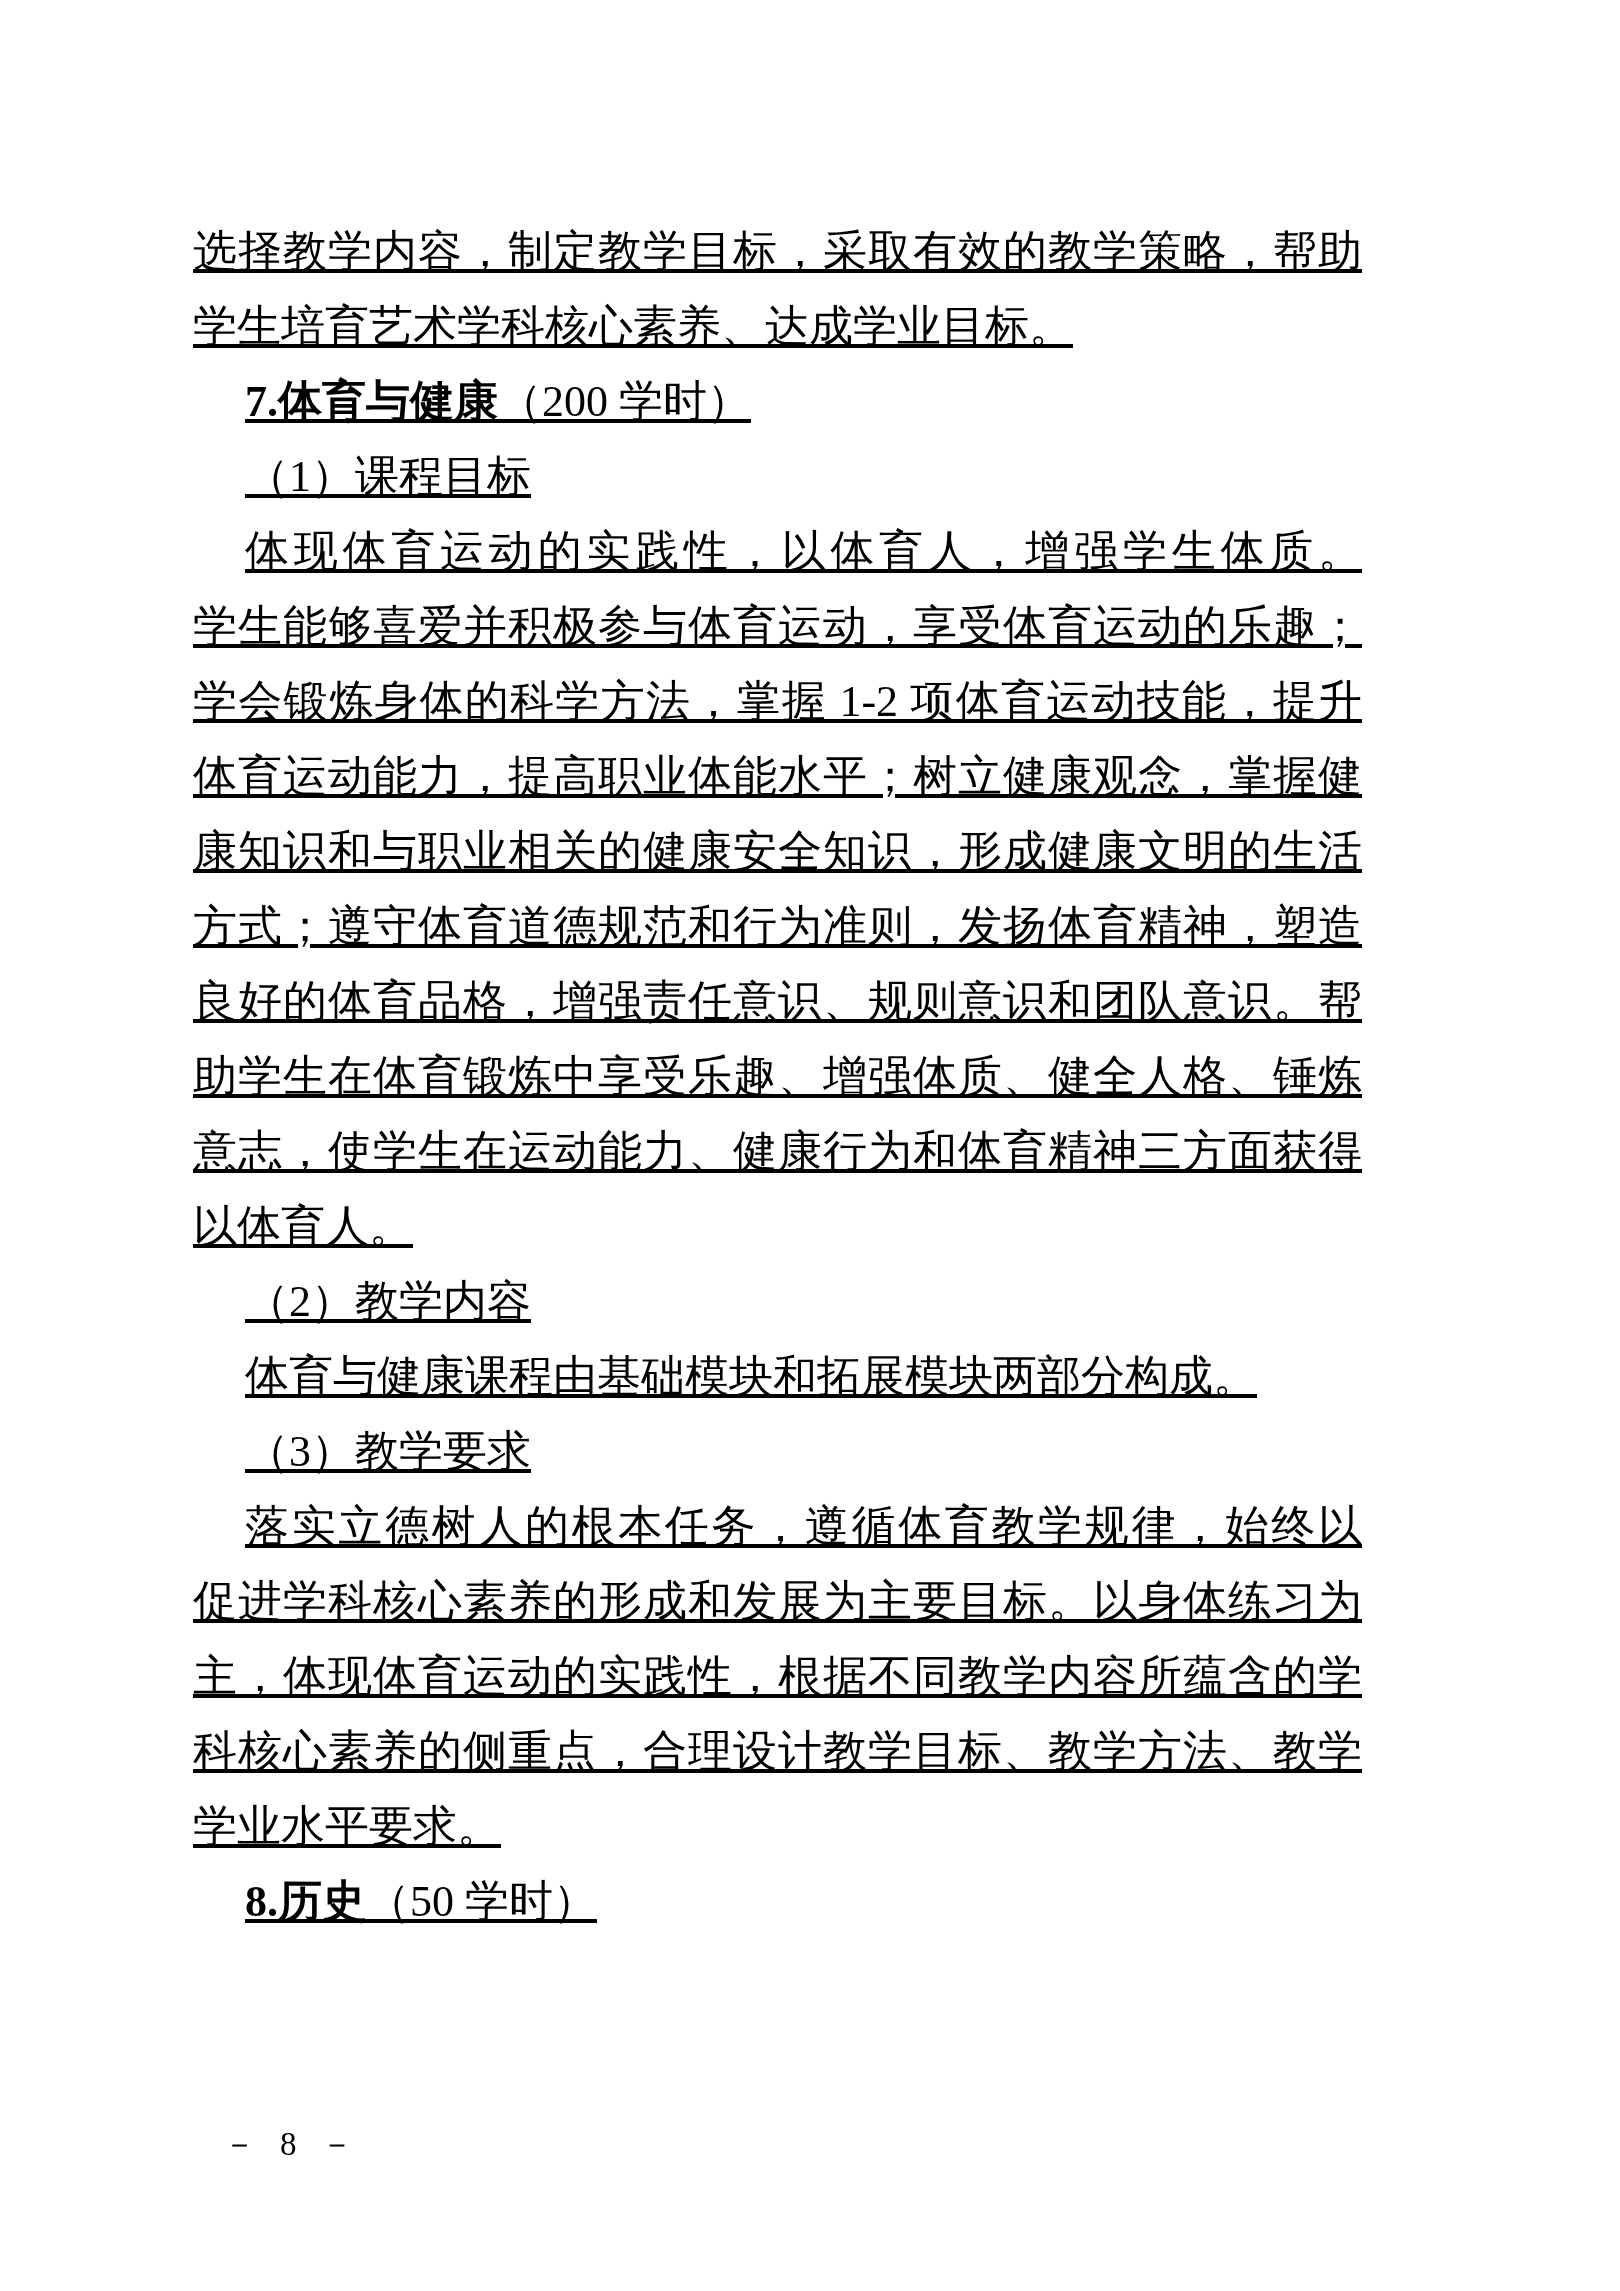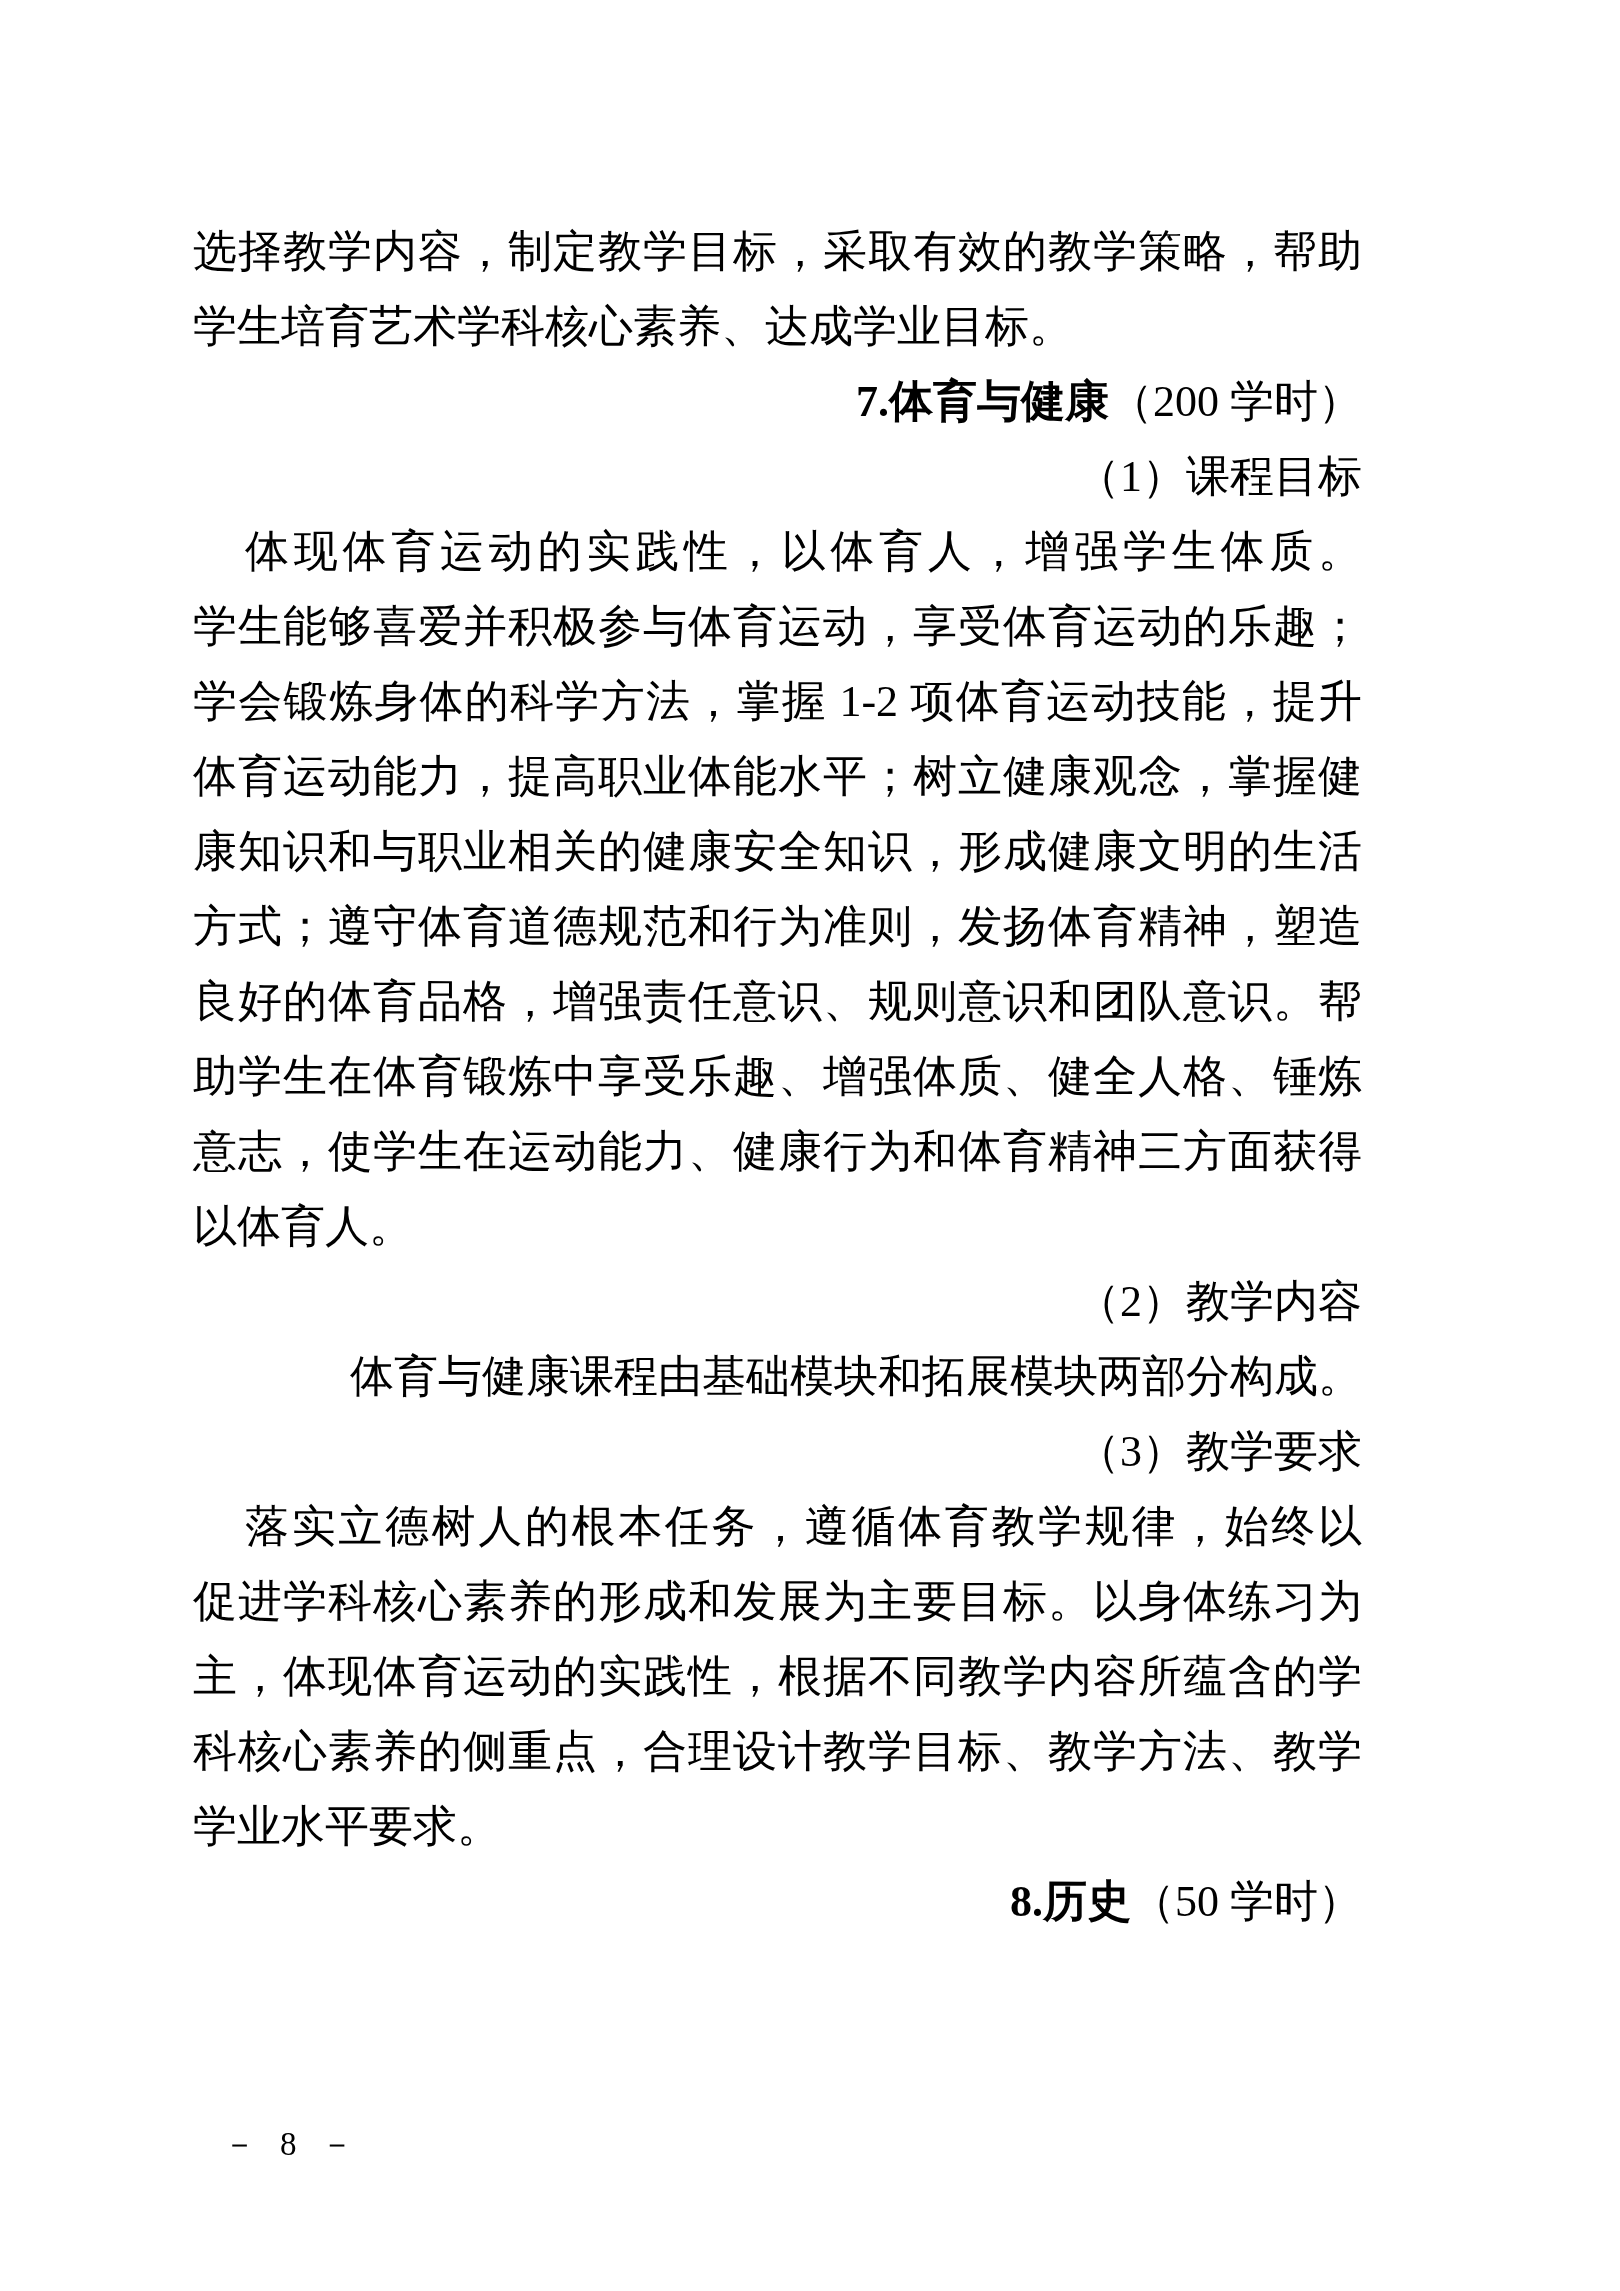--- a/index.html
+++ b/index.html
@@ -17,36 +17,37 @@
     left: 0; top: 0;
     width: 1620px;
     height: 2292px;
     background: #ffffff;
   }
   .text-block {
     position: absolute;
     left: 193px;
     top: 214px;
     width: 1169px;
+    text-decoration: underline;
   }
   .line {
     font-size: 44px;
     line-height: 75px;
     height: 75px;
     white-space: pre;
     text-align: left;
     letter-spacing: 0;
   }
   .line.fill {
     white-space: normal;
     text-align: justify;
     text-align-last: justify;
     text-justify: inter-character;
   }
-  .line.indent { padding-left: 52px; text-align: right; }
+  .line.indent { padding-left: 52px; }
   .line .seg-bold { font-weight: 700; }
   .line .seg-regular { font-weight: 400; }
   .footer {
     position: absolute;
     left: 223px;
     top: 2125px;
     font-size: 33px;
     line-height: 39px;
     letter-spacing: 5.9px;
     word-spacing: 3.9px;

